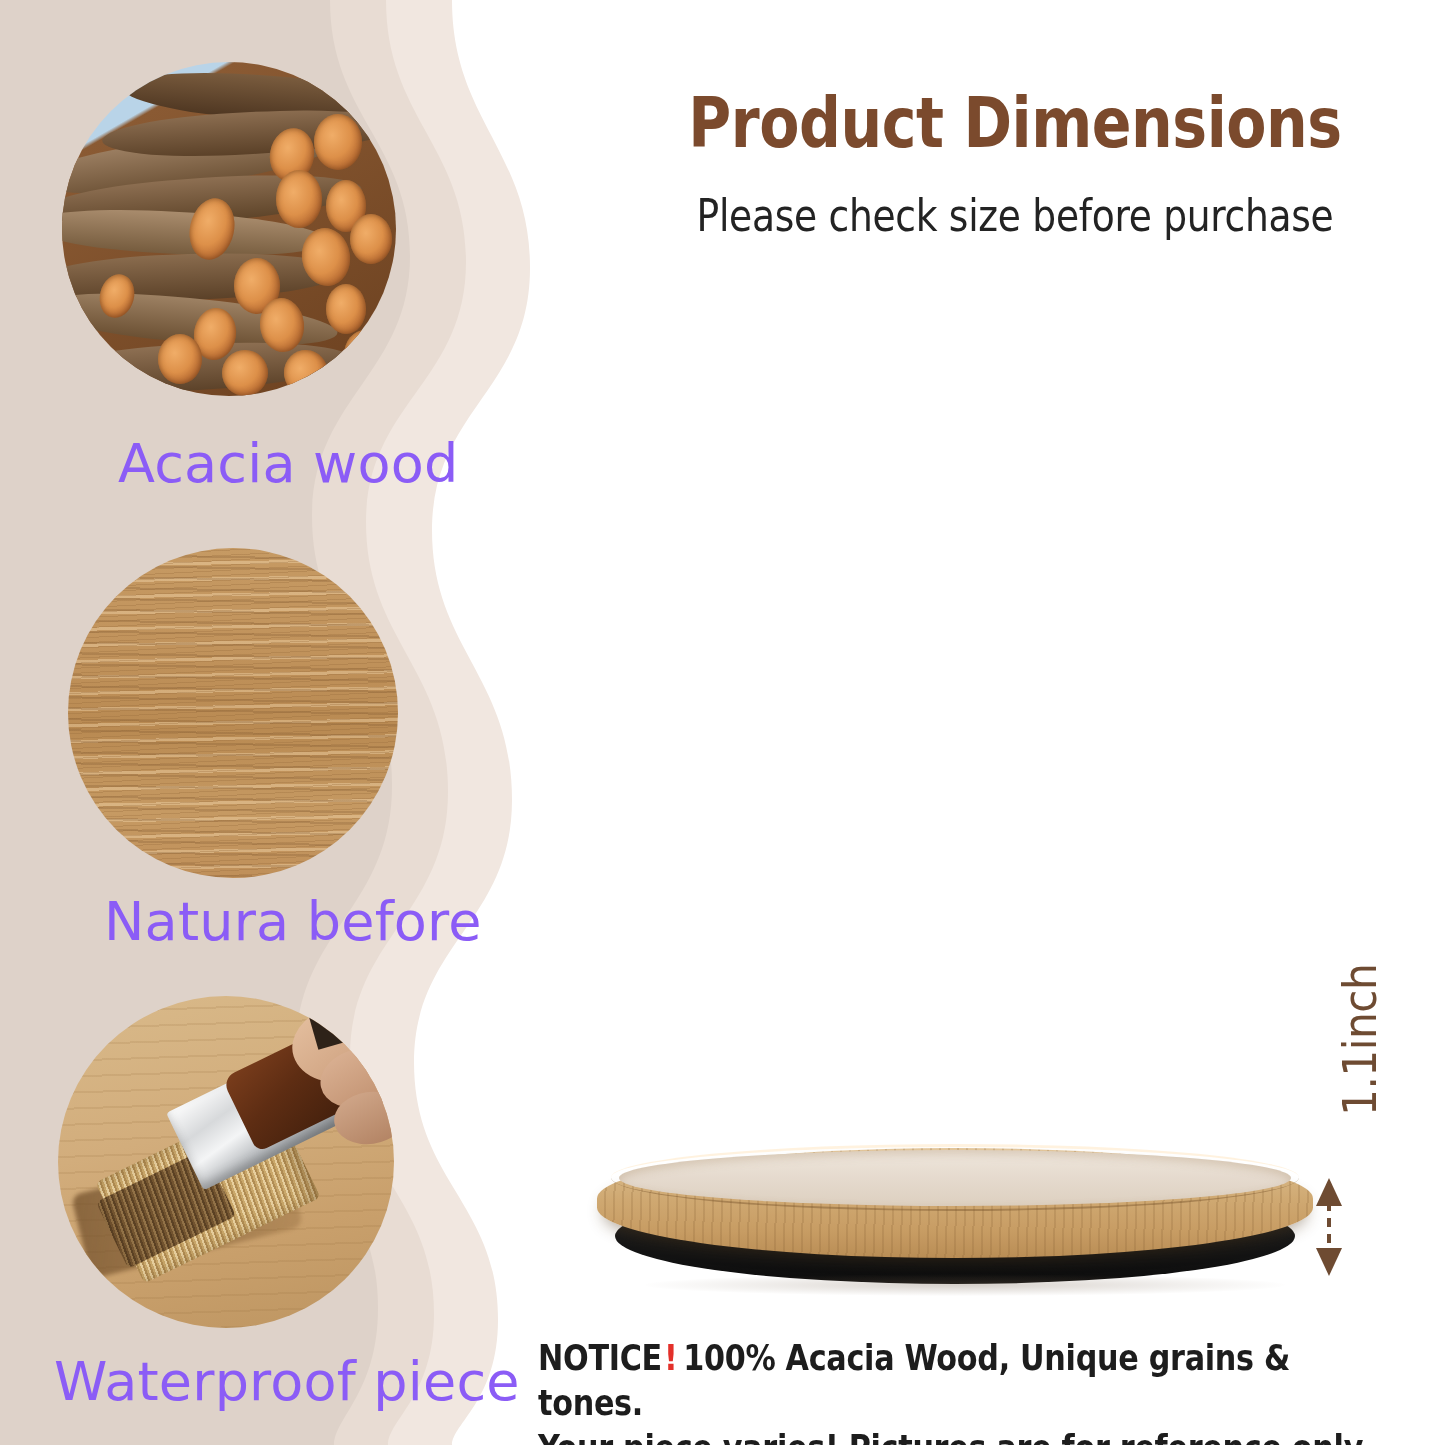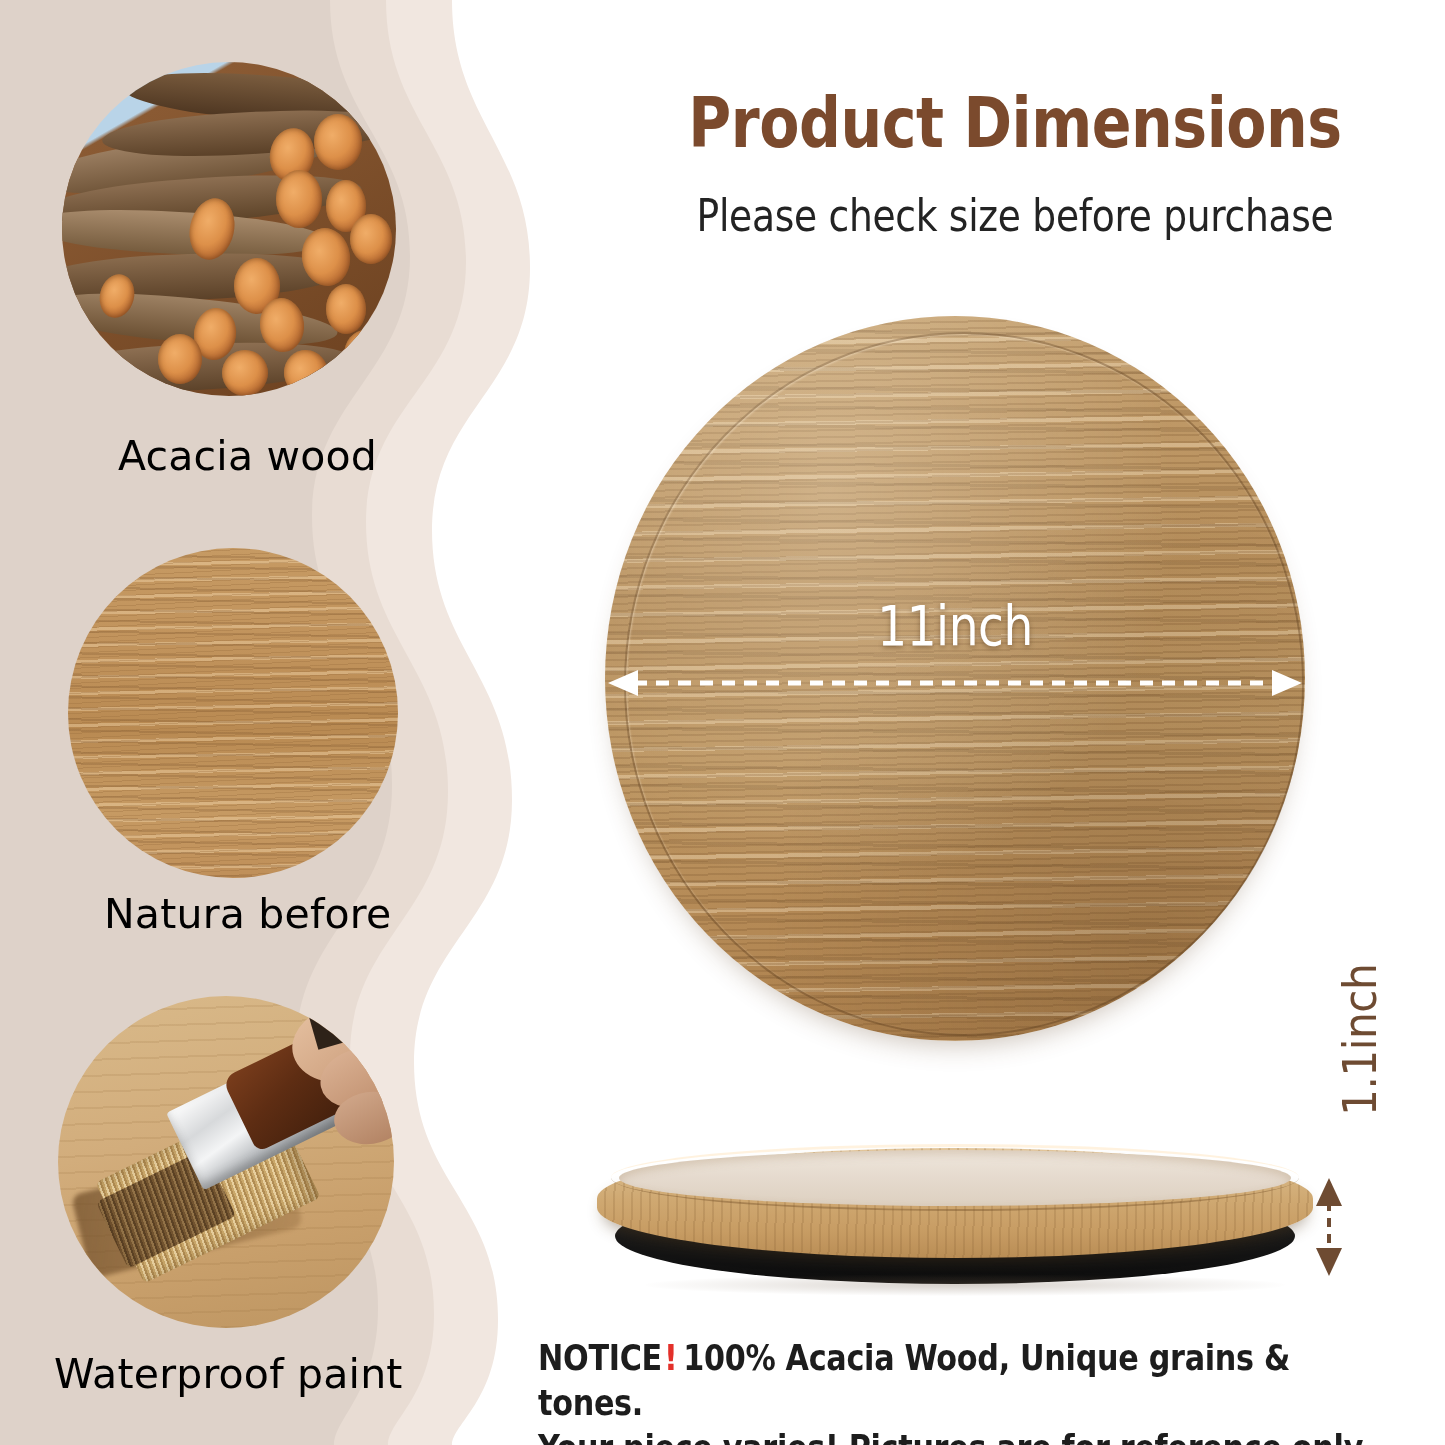--- a/index.html
+++ b/index.html
@@ -16,22 +16,22 @@
   .left-panel{position:absolute;left:0;top:0;width:600px;height:1445px;}
   .left-panel svg{display:block;width:600px;height:1445px;}
 
   
   .feature{position:absolute;}
   .circle-photo{
     position:absolute;border-radius:50%;overflow:hidden;
   }
   .feature-label{
     position:absolute;
-    color:#000000;
-    font-size:41px;
+    color:#8b5cf6;
+    font-size:54px;
     letter-spacing:0.2px;
     white-space:nowrap;
     font-family:"DejaVu Sans","Liberation Sans",sans-serif;
   }
 
   
   .logs-bg{position:absolute;inset:0;background:
       linear-gradient(150deg,#b9d4e8 0%,#b9d4e8 18%,#8a5a33 19%,#6b401f 100%);}
   .log{position:absolute;border-radius:44% 50% 50% 44%/50%;}
   .logcut{position:absolute;border-radius:50%;
@@ -284,39 +284,26 @@
 
       <div style="position:absolute;left:234px;top:8px;width:104px;height:78px;border-radius:48% 52% 44% 56%;
                   background:linear-gradient(160deg,#e5c0a0,#c99a78);transform:rotate(-18deg);"></div>
       <div style="position:absolute;left:262px;top:52px;width:86px;height:60px;border-radius:50%;
                   background:linear-gradient(160deg,#dcb395,#bd8c6b);transform:rotate(-12deg);"></div>
       <div style="position:absolute;left:276px;top:96px;width:72px;height:52px;border-radius:50%;
                   background:linear-gradient(160deg,#d2a98c,#b08060);transform:rotate(-8deg);"></div>
       <div style="position:absolute;left:252px;top:-6px;width:120px;height:44px;
                   background:#2e2218;transform:rotate(-16deg);"></div>
     </div>
-    <div class="feature-label" style="left:54px;top:1350px;">Waterproof paint</div>
+    <div class="feature-label" style="left:54px;top:1350px;">Waterproof piece</div>
   </div>
 
   <div class="title">Product Dimensions</div>
   <div class="subtitle">Please check size before purchase</div>
 
-  <div class="tray-wrap">
-    <div class="tray-top"></div>
-    <div class="tray-groove"></div>
-    <div class="tray-sheen"></div>
-
-    <div class="dim-label-h">11inch</div>
-
-    <svg class="dim-arrow-h" viewBox="0 0 694 30">
-      <line x1="26" y1="15" x2="668" y2="15" stroke="#ffffff" stroke-width="5" stroke-dasharray="13 9" stroke-linecap="butt"></line>
-      <polygon points="0,15 30,2 30,28" fill="#ffffff"></polygon>
-      <polygon points="694,15 664,2 664,28" fill="#ffffff"></polygon>
-    </svg>
-  </div>
 
   <div class="tray-side">
     <div class="side-base"></div>
     <div class="side-rim"></div>
     <div class="side-inner"></div>
     <div class="side-inner-lip"></div>
     <div class="side-shadow"></div>
   </div>
 
   <svg class="dim-arrow-v" viewBox="0 0 30 98">

